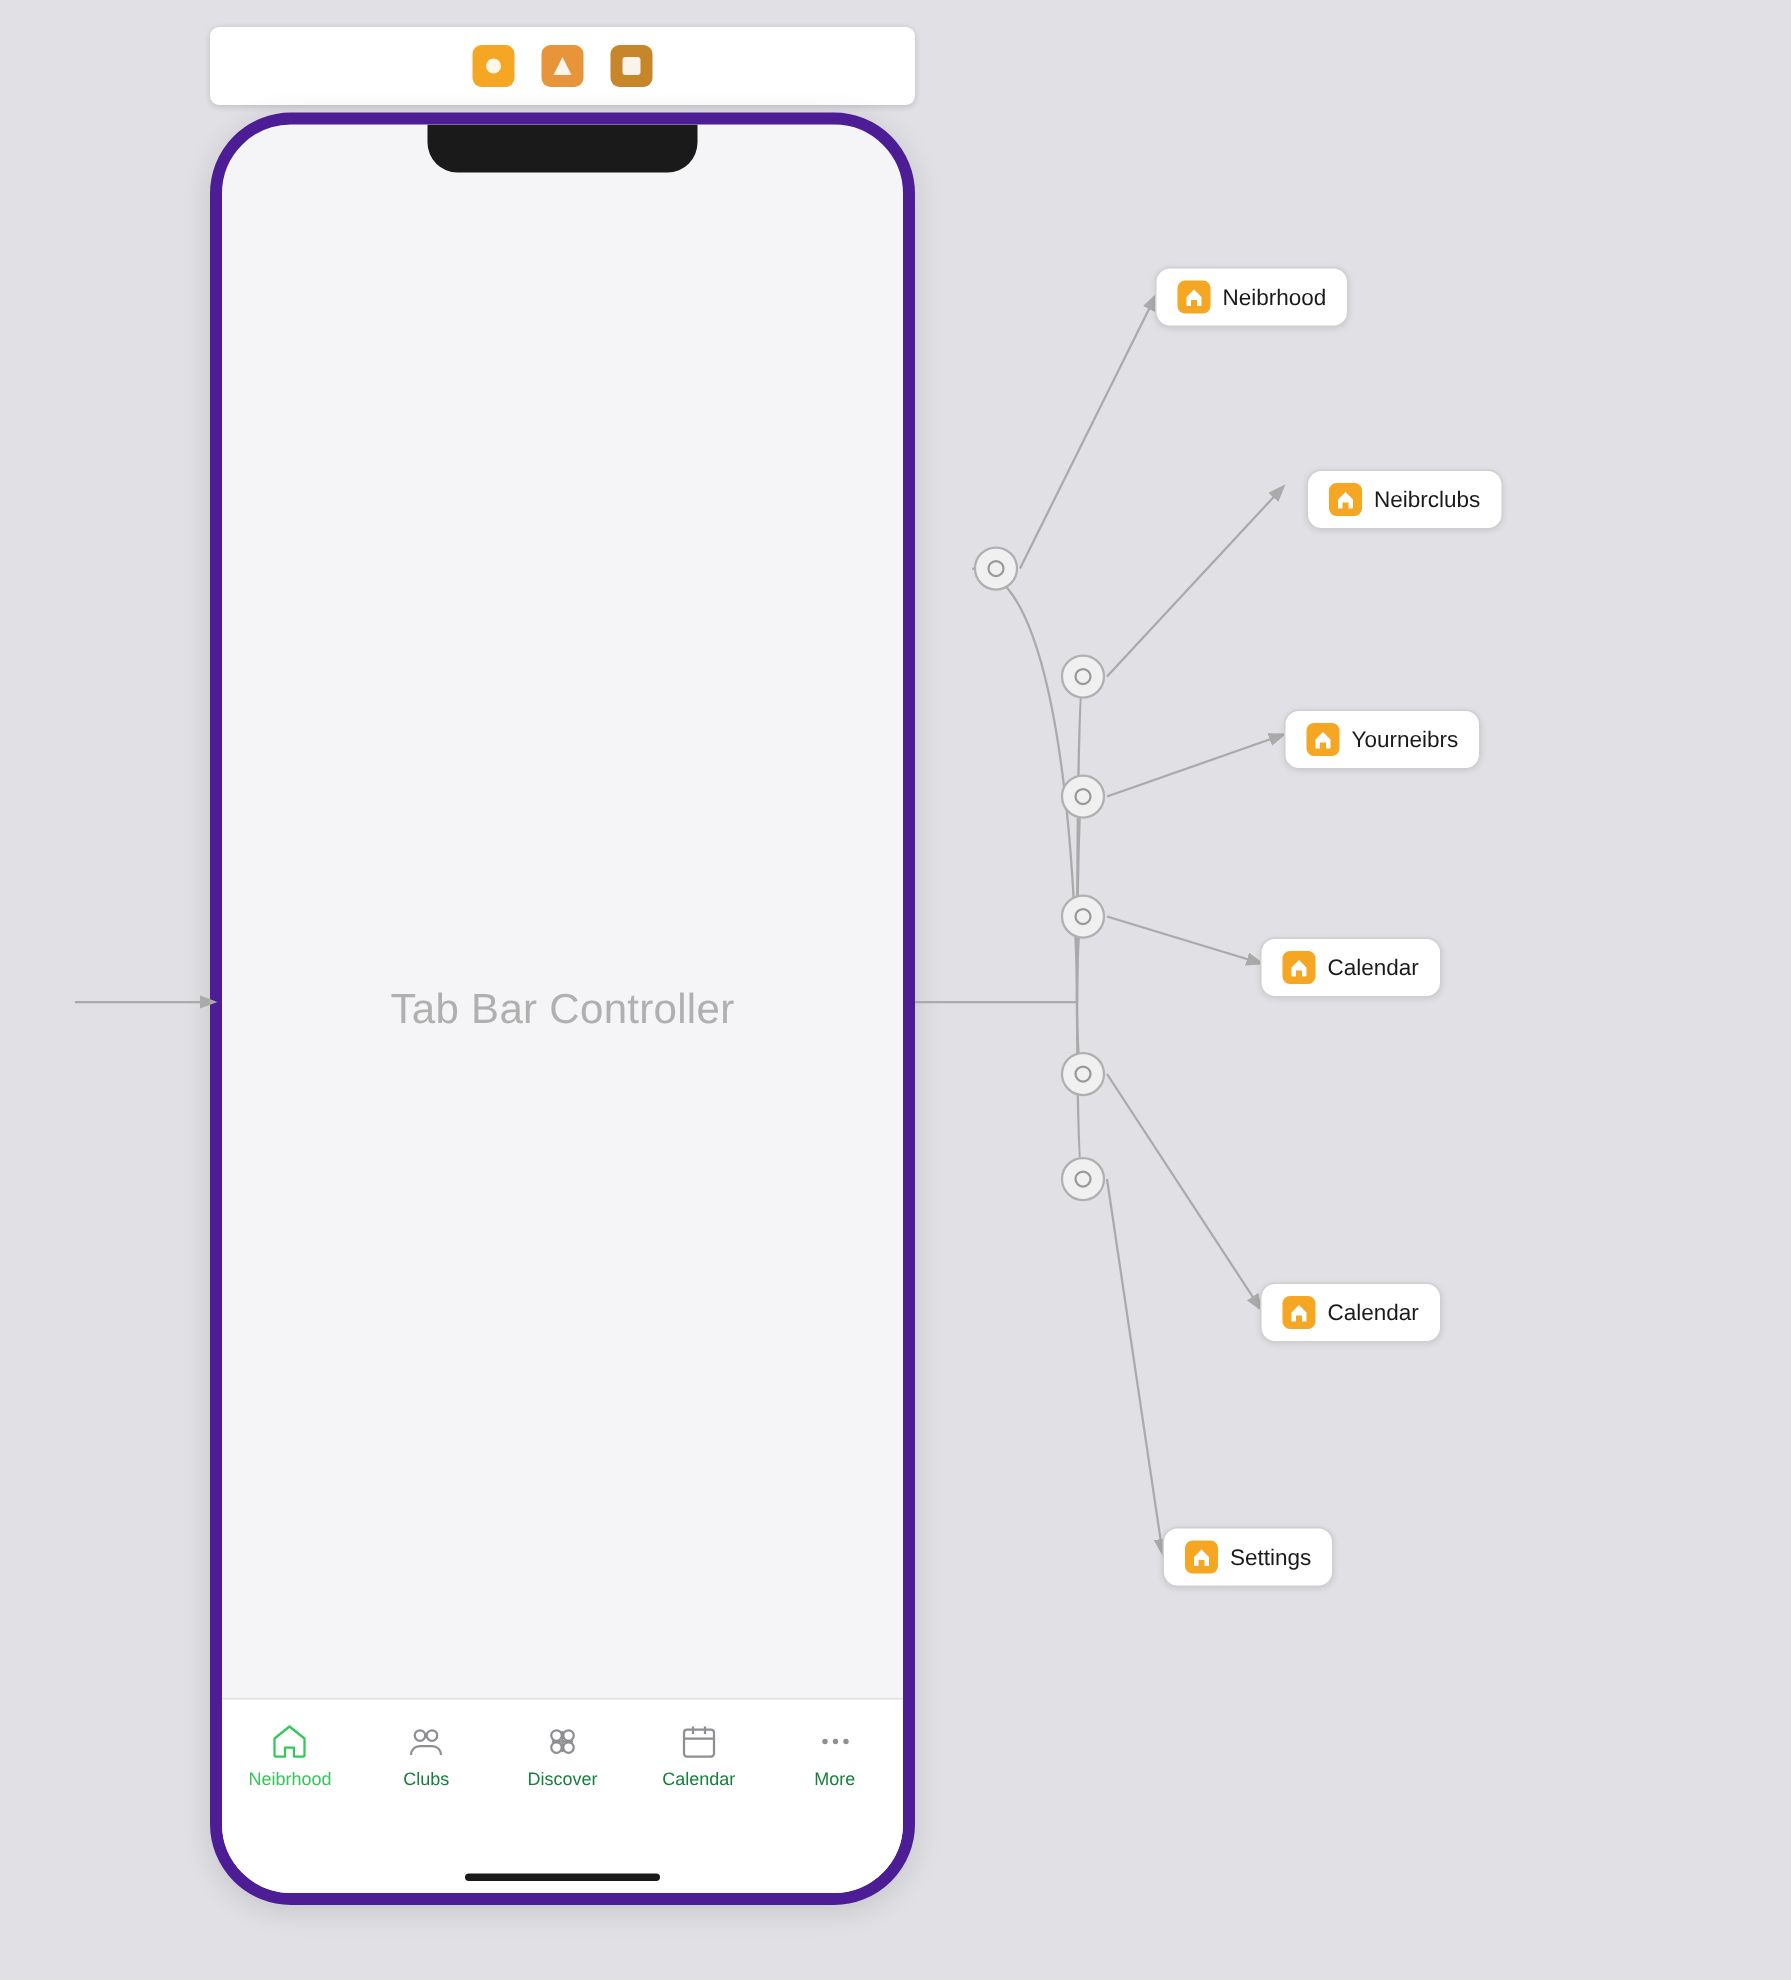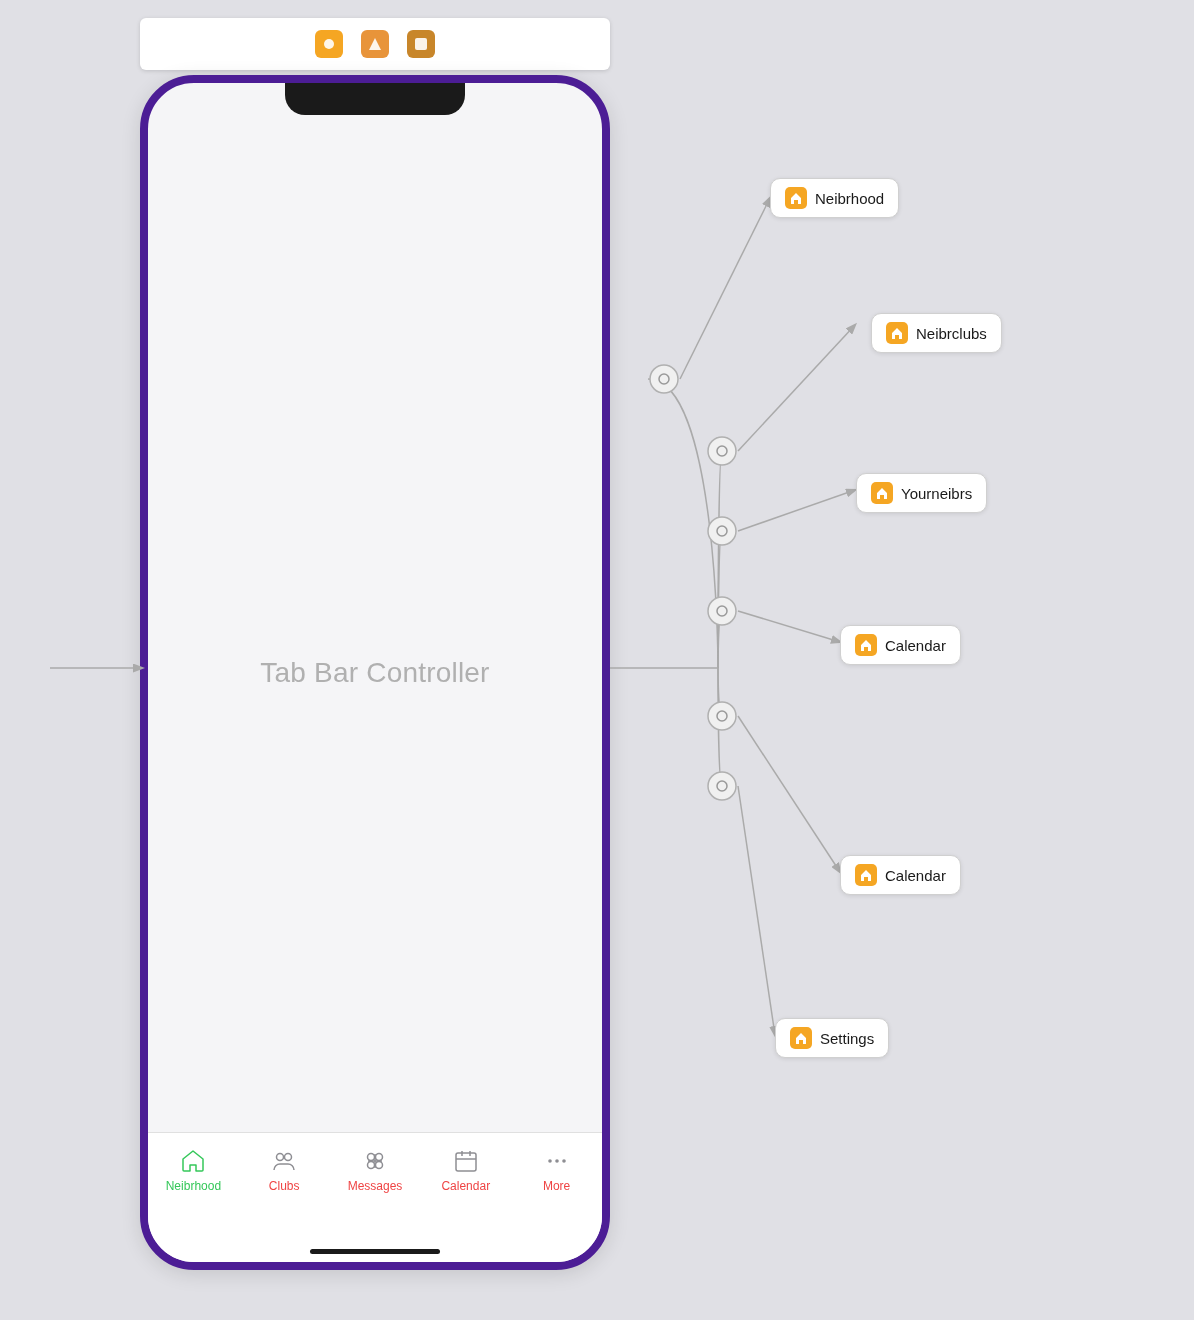--- a/index.html
+++ b/index.html
@@ -113,21 +113,21 @@
     .tab-icon {
       width: 28px;
       height: 28px;
       display: flex;
       align-items: center;
       justify-content: center;
     }
 
     .tab-label {
       font-size: 12px;
-      color: #ef4444;
+      color: #15803d;
     }
 
     .tab-label.active {
       color: #34C759;
     }
 
     
     .home-indicator {
       position: absolute;
       bottom: 8px;
@@ -249,21 +249,21 @@
       <div class="tab-icon">
         <svg class="tab-svg" viewBox="0 0 26 26">
           <circle cx="9" cy="9" r="3.5"></circle>
           <circle cx="17" cy="9" r="3.5"></circle>
           <circle cx="9" cy="17" r="3.5"></circle>
           <circle cx="17" cy="17" r="3.5"></circle>
           <line x1="13" y1="6" x2="13" y2="20"></line>
           <line x1="6" y1="13" x2="20" y2="13"></line>
         </svg>
       </div>
-      <span class="tab-label">Messages</span>
+      <span class="tab-label">Discover</span>
     </div>
 
     <div class="tab-item">
       <div class="tab-icon">
         <svg class="tab-svg" viewBox="0 0 26 26">
           <rect x="3" y="5" width="20" height="18" rx="2"></rect>
           <line x1="17" y1="3" x2="17" y2="8"></line>
           <line x1="9" y1="3" x2="9" y2="8"></line>
           <line x1="3" y1="11" x2="23" y2="11"></line>
         </svg>

